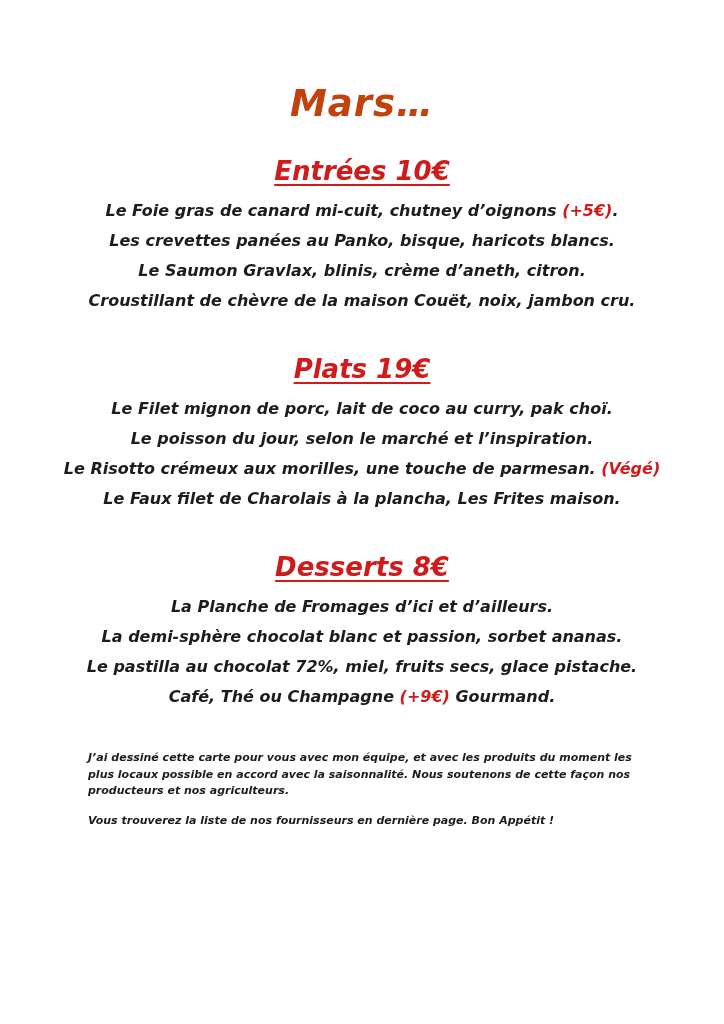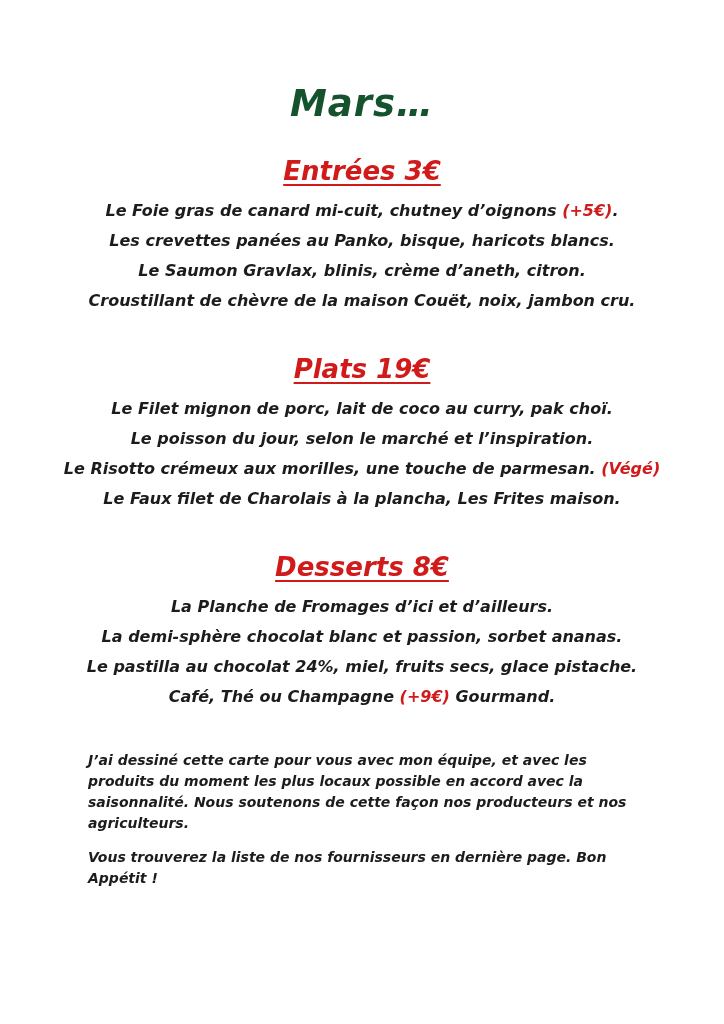--- a/index.html
+++ b/index.html
@@ -19,21 +19,21 @@
     height: 1024px;
     box-sizing: border-box;
     padding-top: 80px;
     text-align: center;
   }
   .title {
     font-size: 37px;
     font-weight: bold;
     font-style: italic;
     letter-spacing: 1px;
-    color: #14532d;
+    color: #c2410c;
     margin: 0 0 26px 0;
     line-height: 48px;
   }
   .section-heading {
     font-size: 26px;
     font-weight: bold;
     font-style: italic;
     color: #d11a1a;
     text-decoration: underline;
     text-decoration-thickness: 2px;
@@ -53,57 +53,57 @@
     white-space: nowrap;
   }
   .red {
     color: #d11a1a;
   }
   .footer {
     margin: 38px 88px 0 88px;
     text-align: left;
   }
   .footer p {
-    font-size: 14px;
+    font-size: 11px;
     font-weight: bold;
     font-style: italic;
     line-height: 1.5;
     color: #1c1c1c;
     margin: 0 0 13px 0;
     max-width: 560px;
   }
 </style>
 </head>
 <body>
 
 <div class="page">
 
   <h1 class="title">Mars…</h1>
 
   <div class="section">
-    <h2 class="section-heading">Entrées 3€</h2>
+    <h2 class="section-heading">Entrées 10€</h2>
     <div class="item"><span>Le Foie gras de canard mi-cuit, chutney d’oignons </span><span class="red">(+5€)</span><span>.</span></div>
     <div class="item"><span>Les crevettes panées au Panko, bisque, haricots blancs.</span><span class="red"></span><span></span></div>
     <div class="item"><span>Le Saumon Gravlax, blinis, crème d’aneth, citron.</span><span class="red"></span><span></span></div>
     <div class="item"><span>Croustillant de chèvre de la maison Couët, noix, jambon cru.</span><span class="red"></span><span></span></div>
   </div>
 
   <div class="section">
     <h2 class="section-heading">Plats 19€</h2>
     <div class="item"><span>Le Filet mignon de porc, lait de coco au curry, pak choï.</span><span class="red"></span><span></span></div>
     <div class="item"><span>Le poisson du jour, selon le marché et l’inspiration.</span><span class="red"></span><span></span></div>
     <div class="item"><span>Le Risotto crémeux aux morilles, une touche de parmesan. </span><span class="red">(Végé)</span><span></span></div>
     <div class="item"><span>Le Faux filet de Charolais à la plancha, Les Frites maison.</span><span class="red"></span><span></span></div>
   </div>
 
   <div class="section">
     <h2 class="section-heading">Desserts 8€</h2>
     <div class="item"><span>La Planche de Fromages d’ici et d’ailleurs.</span><span class="red"></span><span></span></div>
     <div class="item"><span>La demi-sphère chocolat blanc et passion, sorbet ananas.</span><span class="red"></span><span></span></div>
-    <div class="item"><span>Le pastilla au chocolat 24%, miel, fruits secs, glace pistache.</span><span class="red"></span><span></span></div>
+    <div class="item"><span>Le pastilla au chocolat 72%, miel, fruits secs, glace pistache.</span><span class="red"></span><span></span></div>
     <div class="item"><span>Café, Thé ou Champagne </span><span class="red">(+9€)</span><span> Gourmand.</span></div>
   </div>
 
   <div class="footer">
     <p>J’ai dessiné cette carte pour vous avec mon équipe, et avec les produits du moment les plus locaux possible en accord avec la saisonnalité. Nous soutenons de cette façon nos producteurs et nos agriculteurs.</p>
     <p>Vous trouverez la liste de nos fournisseurs en dernière page. Bon Appétit !</p>
   </div>
 
 </div>
 

